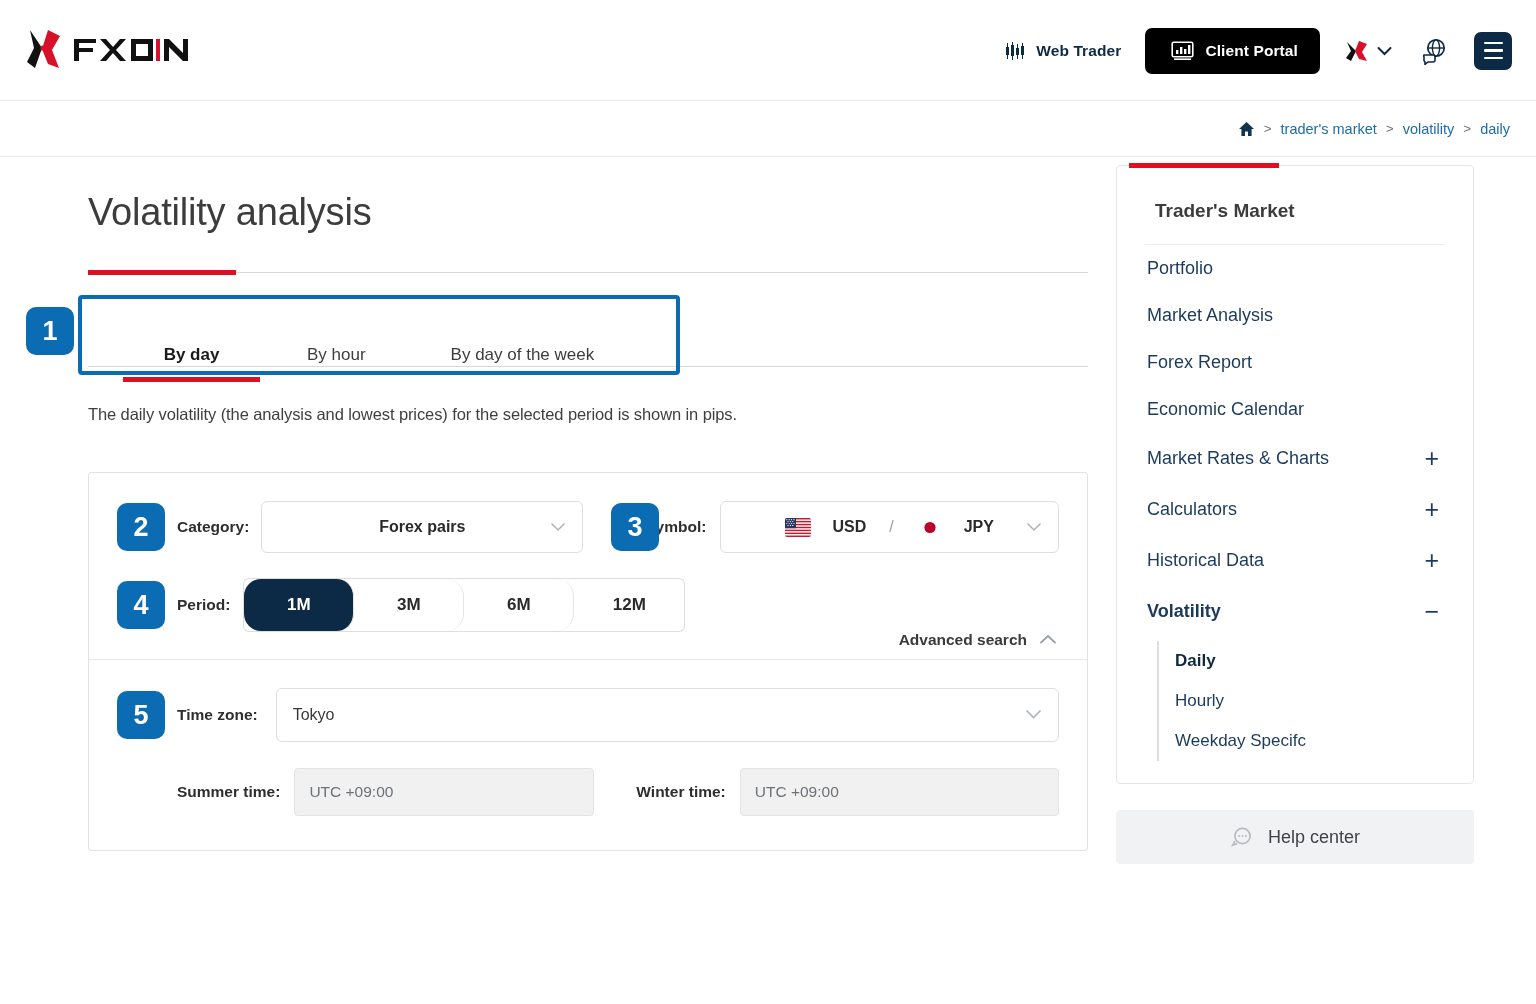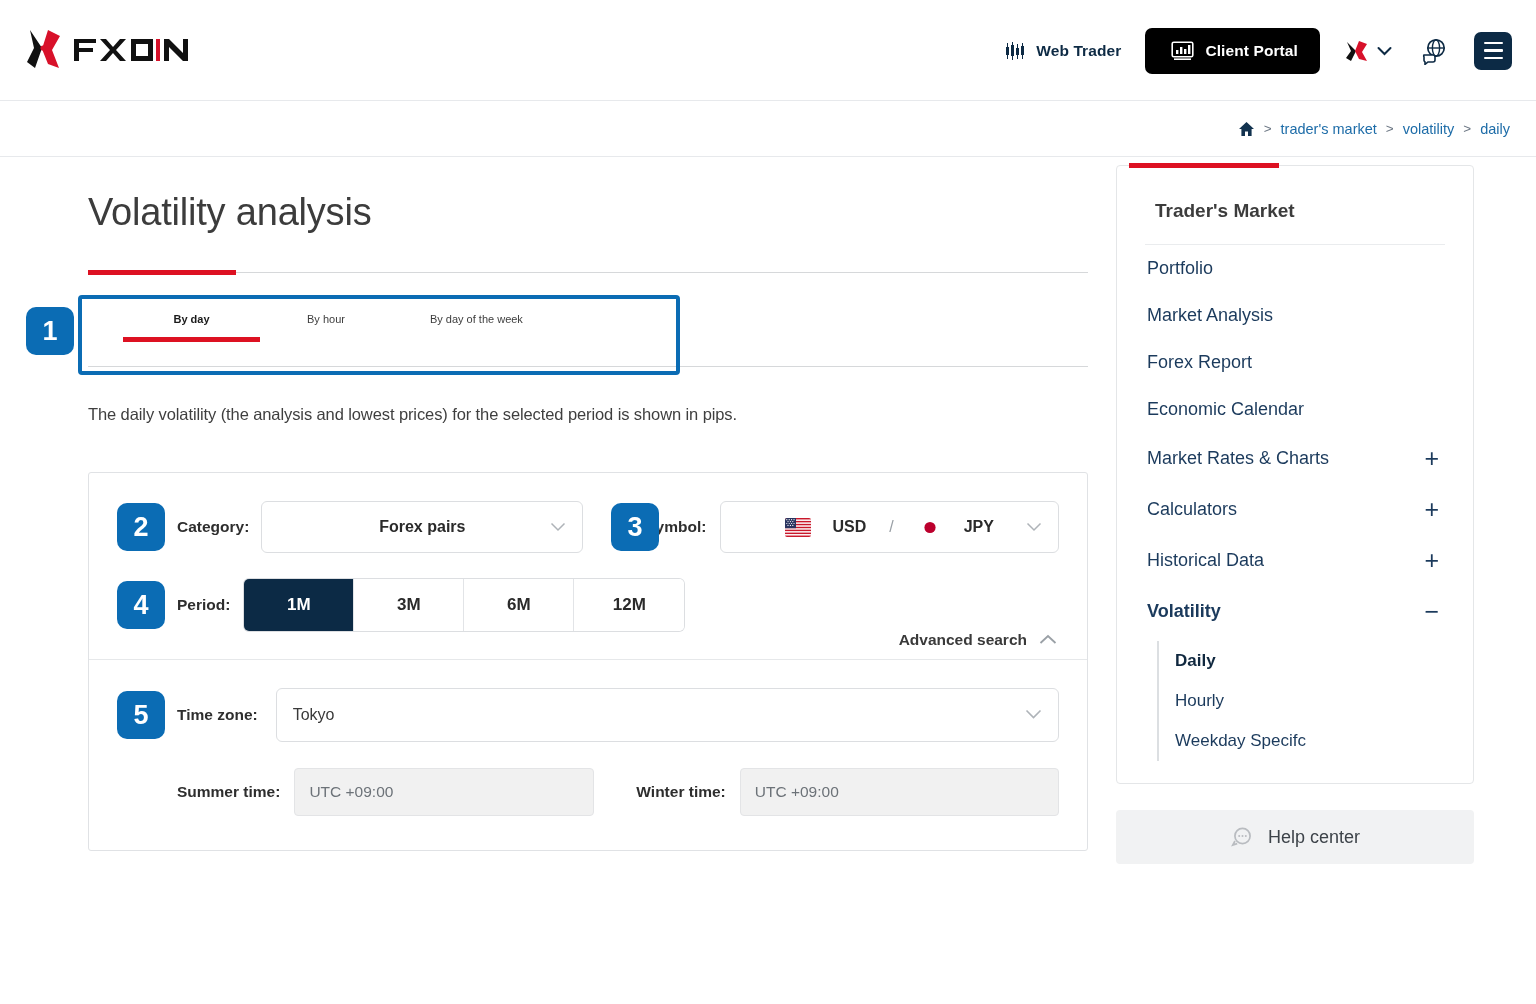--- a/index.html
+++ b/index.html
@@ -139,25 +139,26 @@
   .tabs {
     position: absolute;
     left: 0; top: 0;
     display: flex;
     align-items: flex-start;
     width: 1000px;
     border-bottom: 1px solid #d6d8da;
     height: 72px;
   }
   .tab {
-    font-size: 11px;
+    font-size: 17px;
     color: #3d3d3d;
     padding: 18px 0 16px 0;
     cursor: pointer;
     position: relative;
+    margin-top: 32px;
   }
   .tab.active { font-weight: bold; color: #1a1a1a; }
   .tab.active:after {
     content: "";
     position: absolute;
     left: 0; right: 0; bottom: -1px;
     height: 5px; background: #dd1122;
   }
   .tab:nth-child(1) { margin-left: 35px; width: 137px; text-align: center; }
   .tab:nth-child(2) { margin-left: 47px; }
@@ -245,20 +246,21 @@
     box-shadow: 0 0 0 1px #dcdee1;
   }
   .seg div {
     width: 110px; height: 52px;
     display: flex; align-items: center; justify-content: center;
     font-size: 17px; font-weight: bold;
     color: #2a2a2a;
     background: #fff;
     border-right: 1px solid #e2e4e7;
     cursor: pointer;
+    border-radius: 17px;
   }
   .seg div:last-child { border-right: none; }
   .seg div.on { background: #0c2a45; color: #fff; }
 
   .adv {
     display: flex;
     align-items: center;
     justify-content: flex-end;
     gap: 12px;
     font-size: 15.5px;

